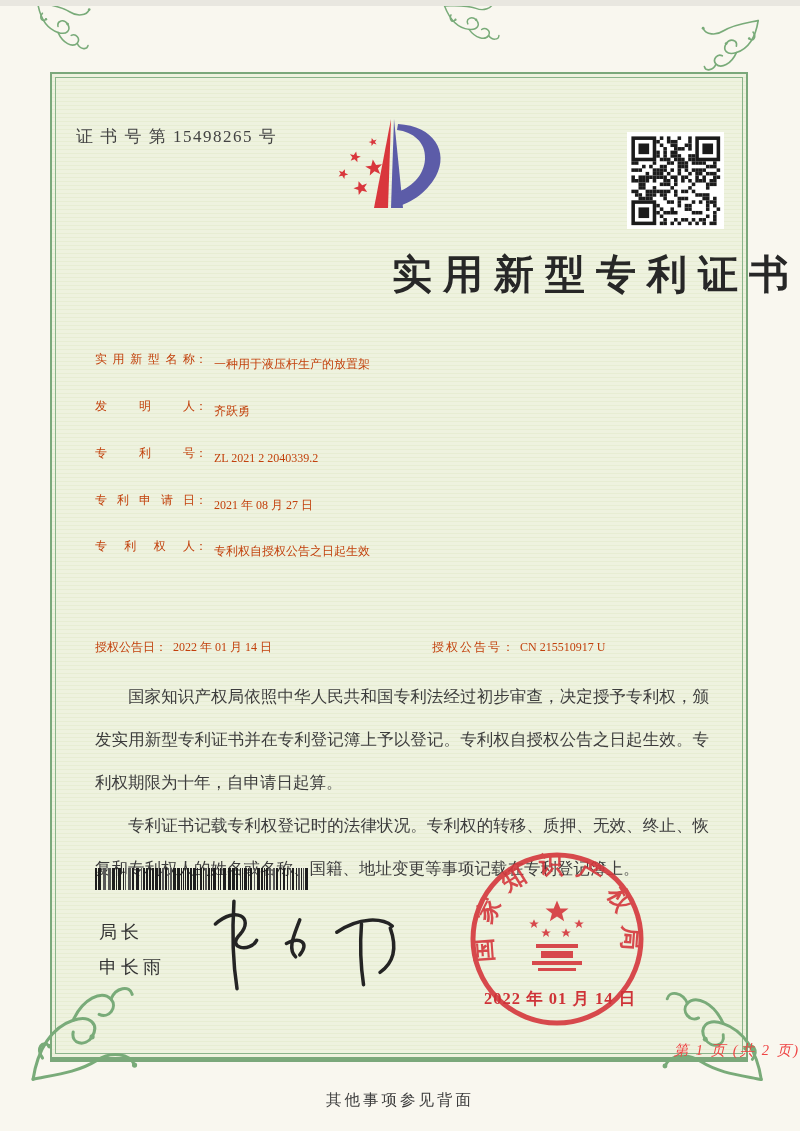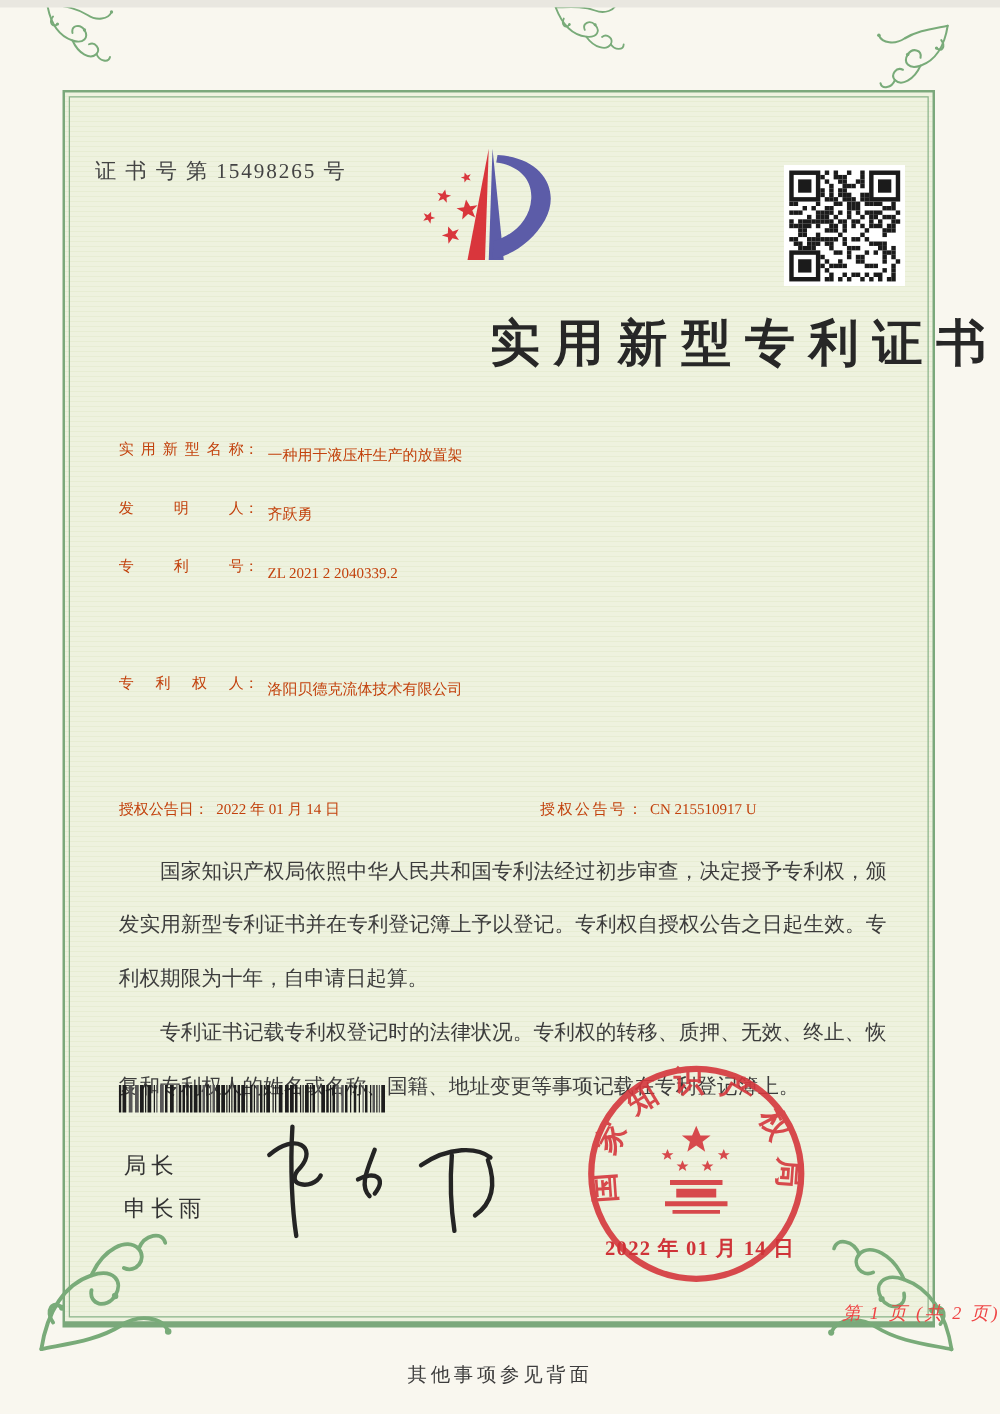--- a/index.html
+++ b/index.html
@@ -346,22 +346,25 @@
 
   <div class="abs frow" style="top:345px">
     <span class="flabel">实用新型名称</span><span class="fcolon">：</span><span class="fvalue">一种用于液压杆生产的放置架</span>
   </div>
   <div class="abs frow" style="top:392px">
     <span class="flabel">发明人</span><span class="fcolon">：</span><span class="fvalue">齐跃勇</span>
   </div>
   <div class="abs frow" style="top:439px">
     <span class="flabel">专利号</span><span class="fcolon">：</span><span class="fvalue">ZL 2021 2 2040339.2</span>
   </div>
+  <div class="abs frow" style="top:486px">
+    <span class="flabel">专利申请日</span><span class="fcolon">：</span><span class="fvalue">2021 年 08 月 27 日</span>
+  </div>
   <div class="abs frow" style="top:532px">
-    <span class="flabel">专利权人</span><span class="fcolon">：</span><span class="fvalue">洛阳贝德克流体技术有限公司</span>
+    <span class="flabel">专利权人</span><span class="fcolon">：</span><span class="fvalue">专利权自授权公告之日起生效</span>
   </div>
 
   <div class="abs frow" style="top:633px">
     <span class="glabel">授权公告日</span><span>：</span><span style="margin-left:6px">2022 年 01 月 14 日</span>
     <span class="grant-right">
       <span class="glabel">授权公告号</span><span>：</span><span style="margin-left:6px">CN 215510917 U</span>
     </span>
   </div>
 
   <div class="abs paras">

